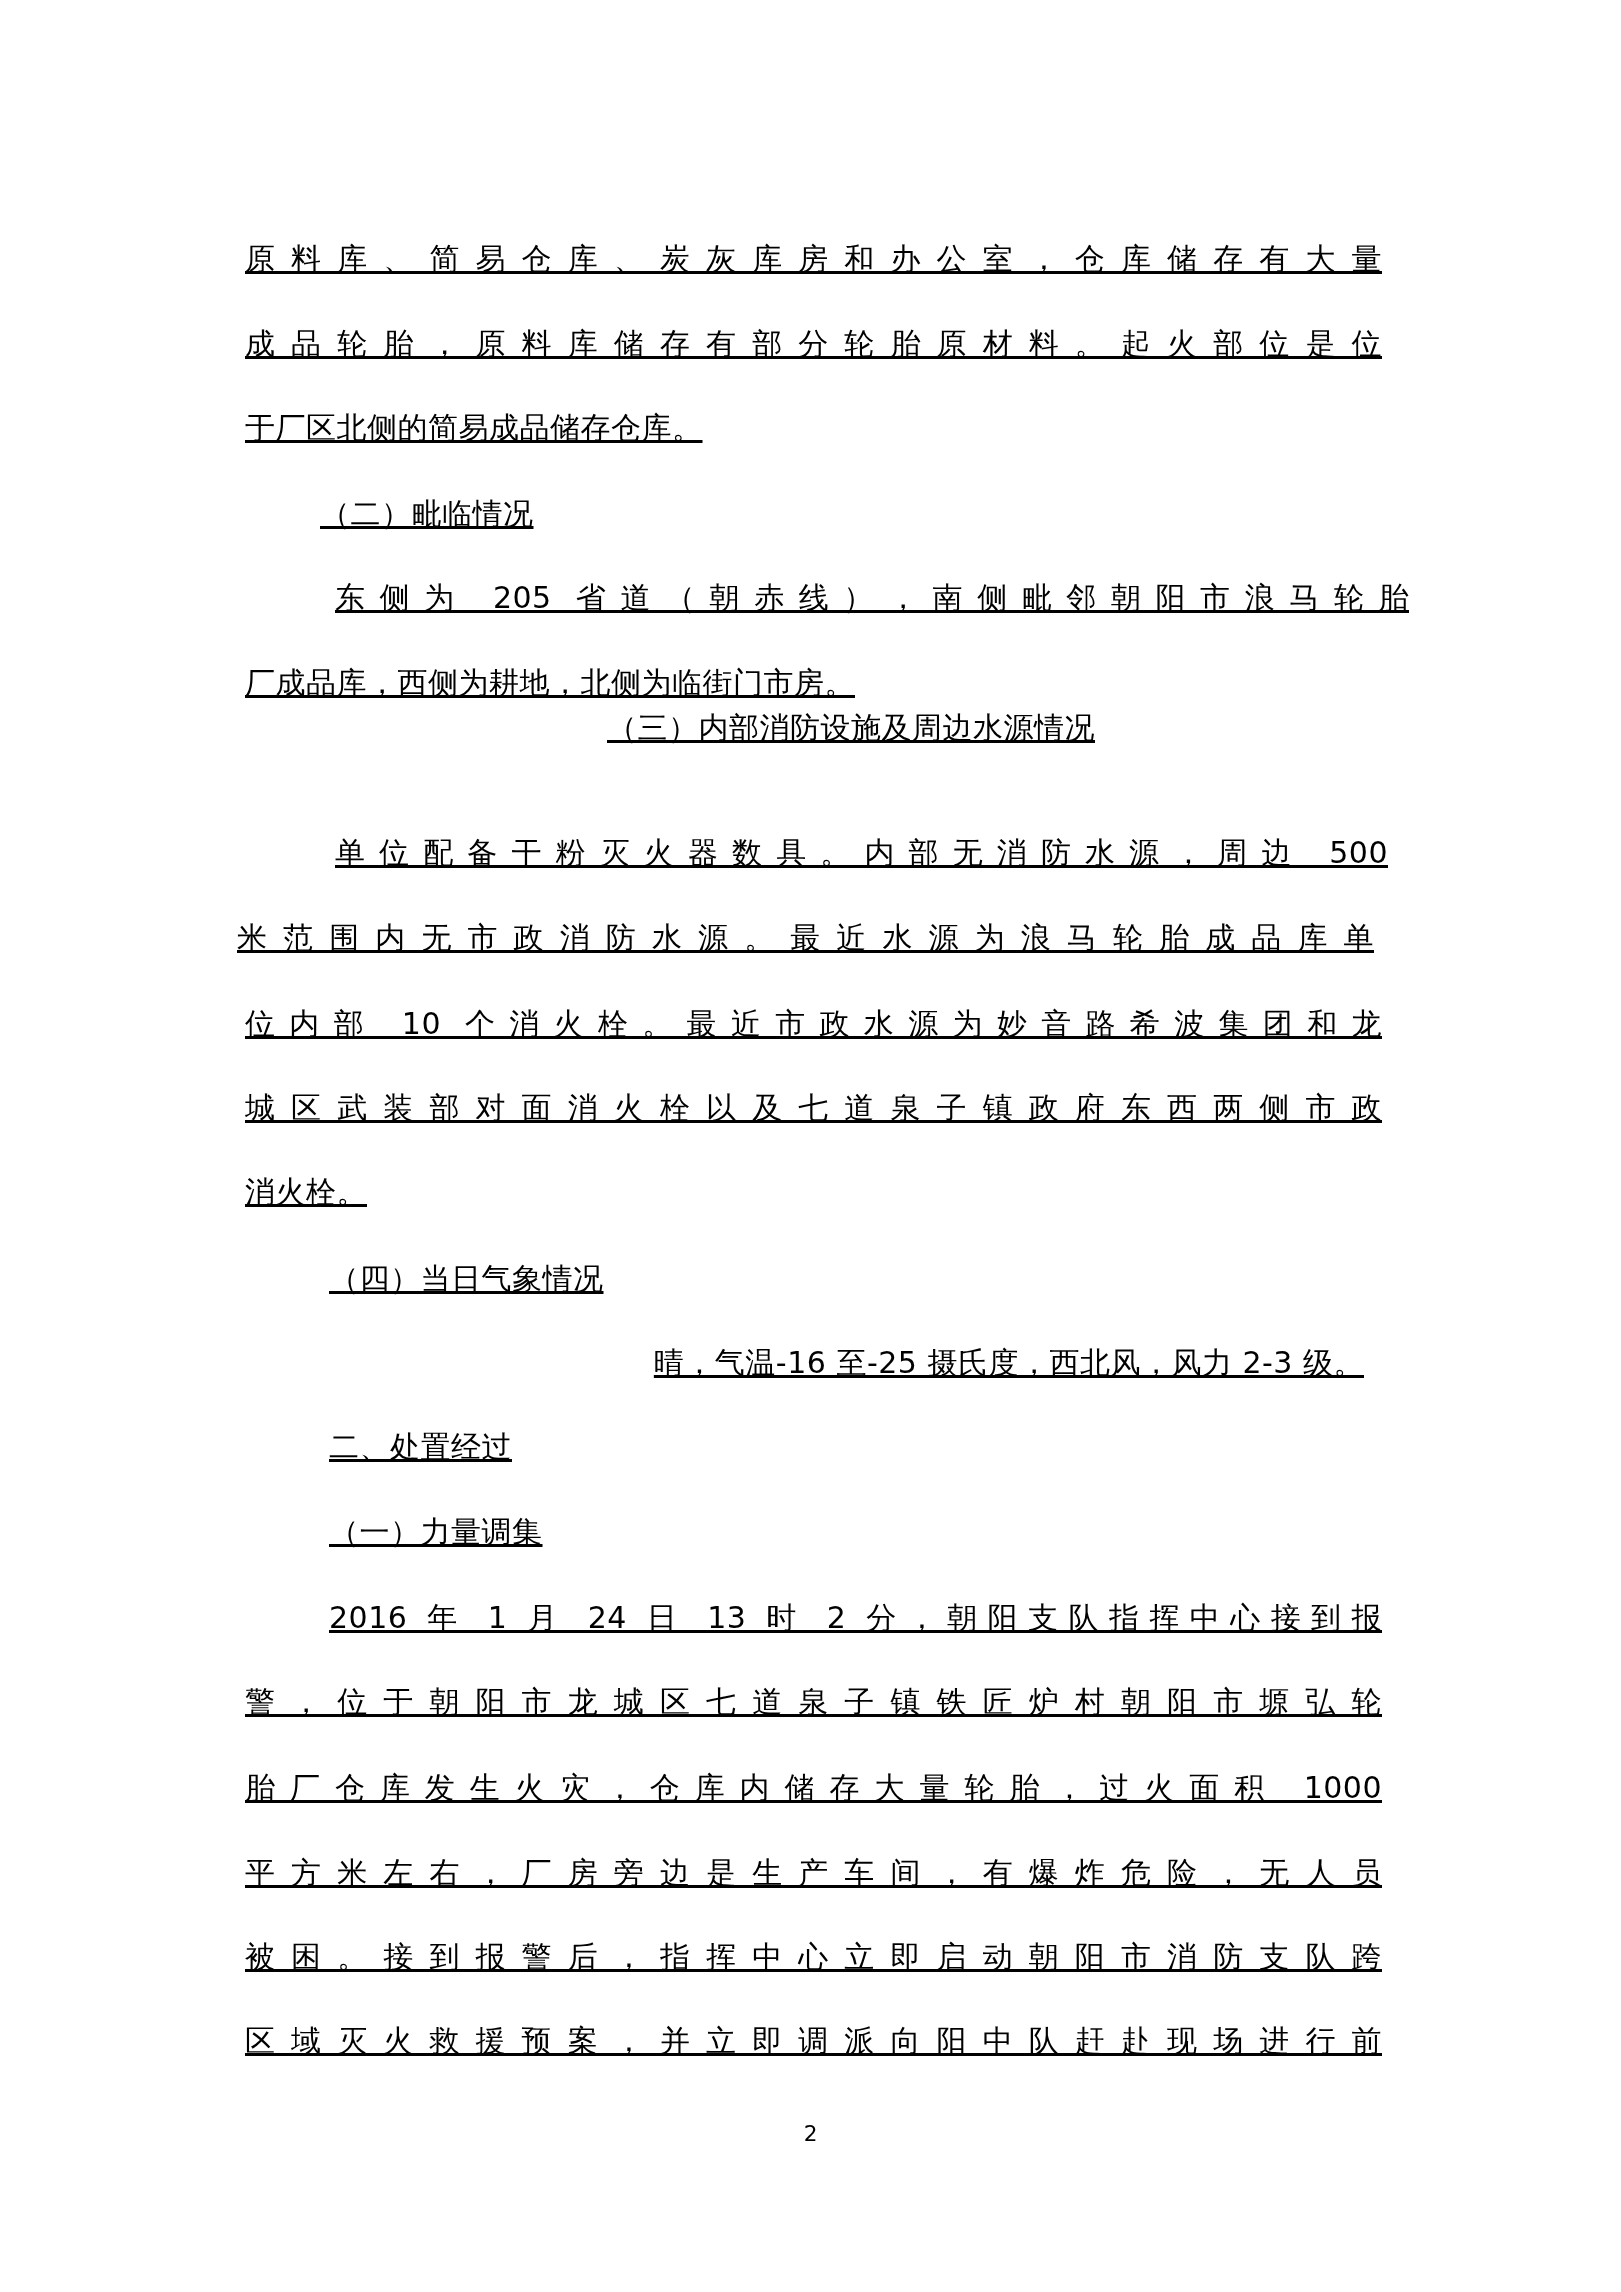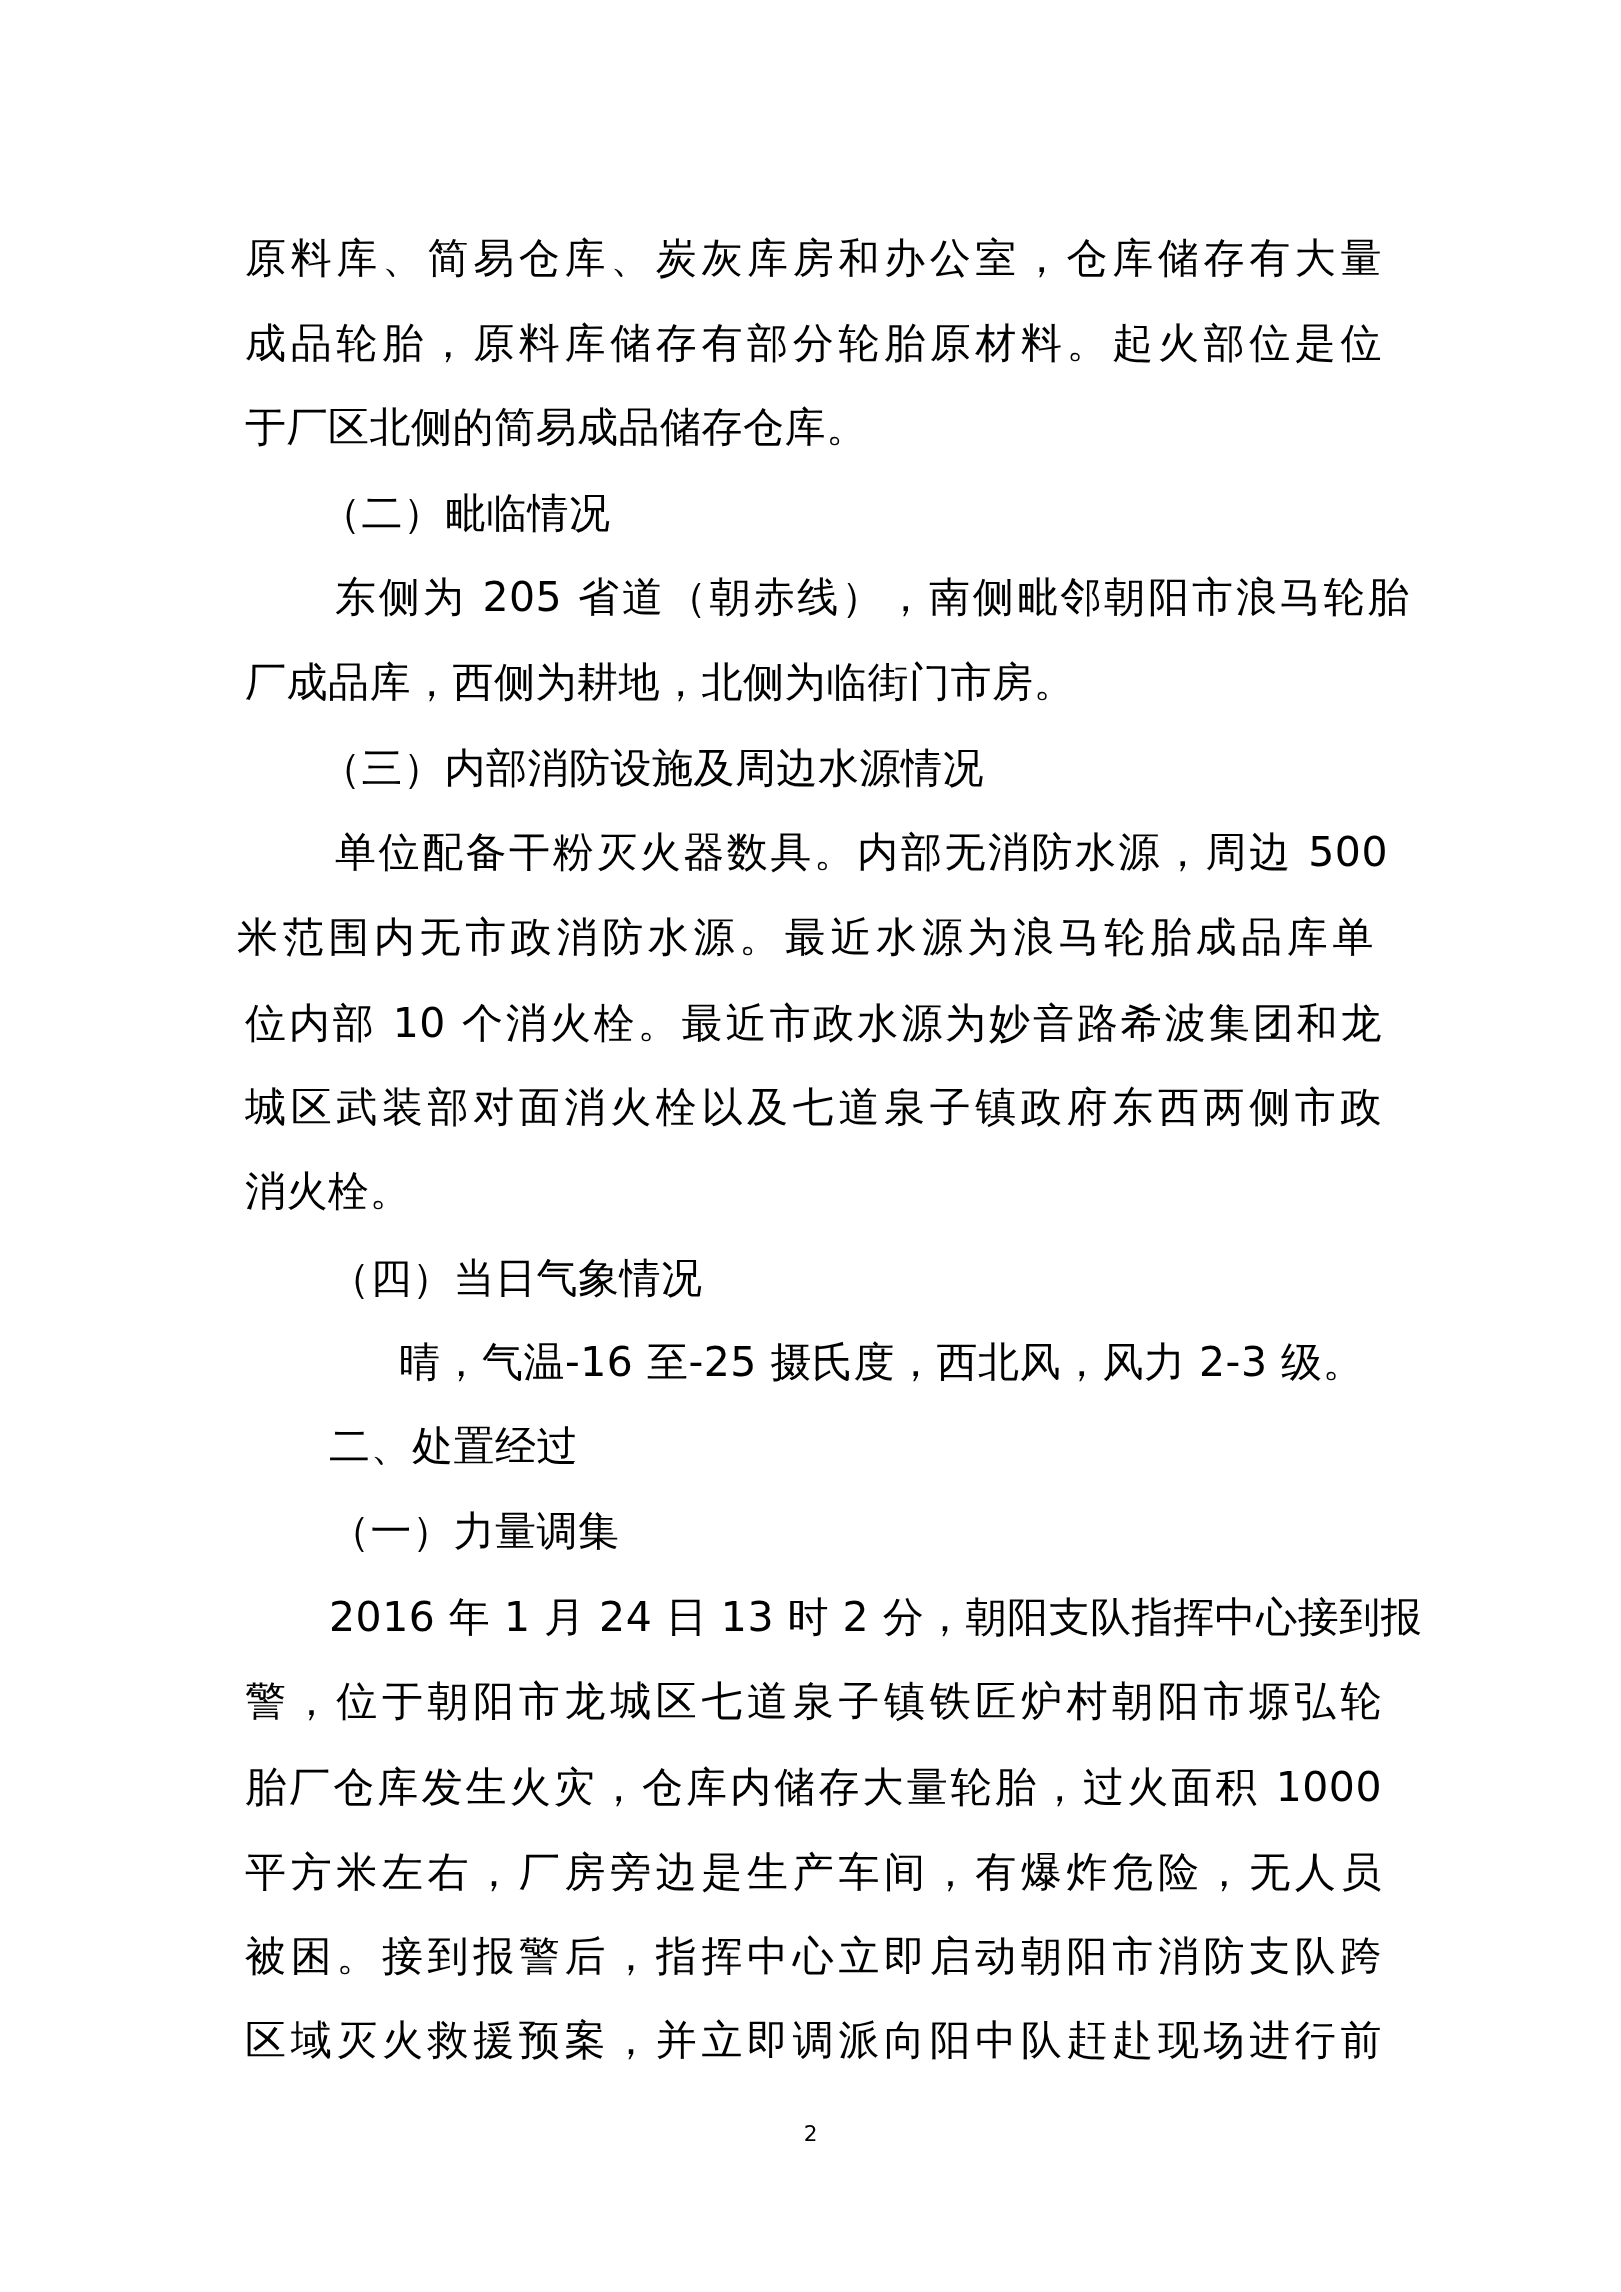--- a/index.html
+++ b/index.html
@@ -21,24 +21,25 @@
     top: 0;
     width: 1621px;
     height: 2293px;
     background: #ffffff;
   }
   .line {
     position: absolute;
     left: 245px;
     width: 1137px;
     height: 59px;
-    font-size: 41px;
+    font-size: 30px;
     line-height: 59px;
     white-space: nowrap;
     letter-spacing: 0.5px;
+    text-decoration: underline;
   }
   .line.justify {
     text-align: justify;
     text-align-last: justify;
   }
   .page-number {
     position: absolute;
     left: 0;
     width: 1621px;
     top: 2119px;
@@ -51,21 +52,21 @@
 <body>
 
 <div class="page">
   <div id="body-text">
       <div class="line justify" style="top: 229px; left: 245px; width: 1137px;">原料库、简易仓库、炭灰库房和办公室，仓库储存有大量</div>
       <div class="line justify" style="top: 314px; left: 245px; width: 1137px;">成品轮胎，原料库储存有部分轮胎原材料。起火部位是位</div>
       <div class="line" style="top: 398px; left: 245px; width: 1137px;">于厂区北侧的简易成品储存仓库。</div>
       <div class="line" style="top: 484px; left: 320px; width: 1062px;">（二）毗临情况</div>
       <div class="line justify" style="top: 568px; left: 308px; width: 1074px; margin-left: 27px;">东侧为 205 省道（朝赤线），南侧毗邻朝阳市浪马轮胎</div>
       <div class="line" style="top: 653px; left: 245px; width: 1137px;">厂成品库，西侧为耕地，北侧为临街门市房。</div>
-      <div class="line" style="top: 739px; left: 320px; width: 1062px;">（三）内部消防设施及周边水源情况</div>
+      <div class="line" style="top: 698px; left: 320px; width: 1062px; text-align: center;">（三）内部消防设施及周边水源情况</div>
       <div class="line justify" style="top: 823px; left: 335px; width: 1053px;">单位配备干粉灭火器数具。内部无消防水源，周边 500</div>
       <div class="line justify" style="top: 908px; left: 237px; width: 1137px;">米范围内无市政消防水源。最近水源为浪马轮胎成品库单</div>
       <div class="line justify" style="top: 994px; left: 245px; width: 1137px;">位内部 10 个消火栓。最近市政水源为妙音路希波集团和龙</div>
       <div class="line justify" style="top: 1078px; left: 245px; width: 1137px;">城区武装部对面消火栓以及七道泉子镇政府东西两侧市政</div>
       <div class="line" style="top: 1162px; left: 245px; width: 1137px;">消火栓。</div>
       <div class="line" style="top: 1249px; left: 329px; width: 1053px;">（四）当日气象情况</div>
       <div class="line" style="top: 1333px; left: 311px; width: 1053px; text-align: right;">晴，气温-16 至-25 摄氏度，西北风，风力 2-3 级。</div>
       <div class="line" style="top: 1417px; left: 329px; width: 1053px;">二、处置经过</div>
       <div class="line" style="top: 1502px; left: 329px; width: 1053px;">（一）力量调集</div>
       <div class="line justify" style="top: 1588px; left: 329px; width: 1053px;">2016 年 1 月 24 日 13 时 2 分，朝阳支队指挥中心接到报</div>

